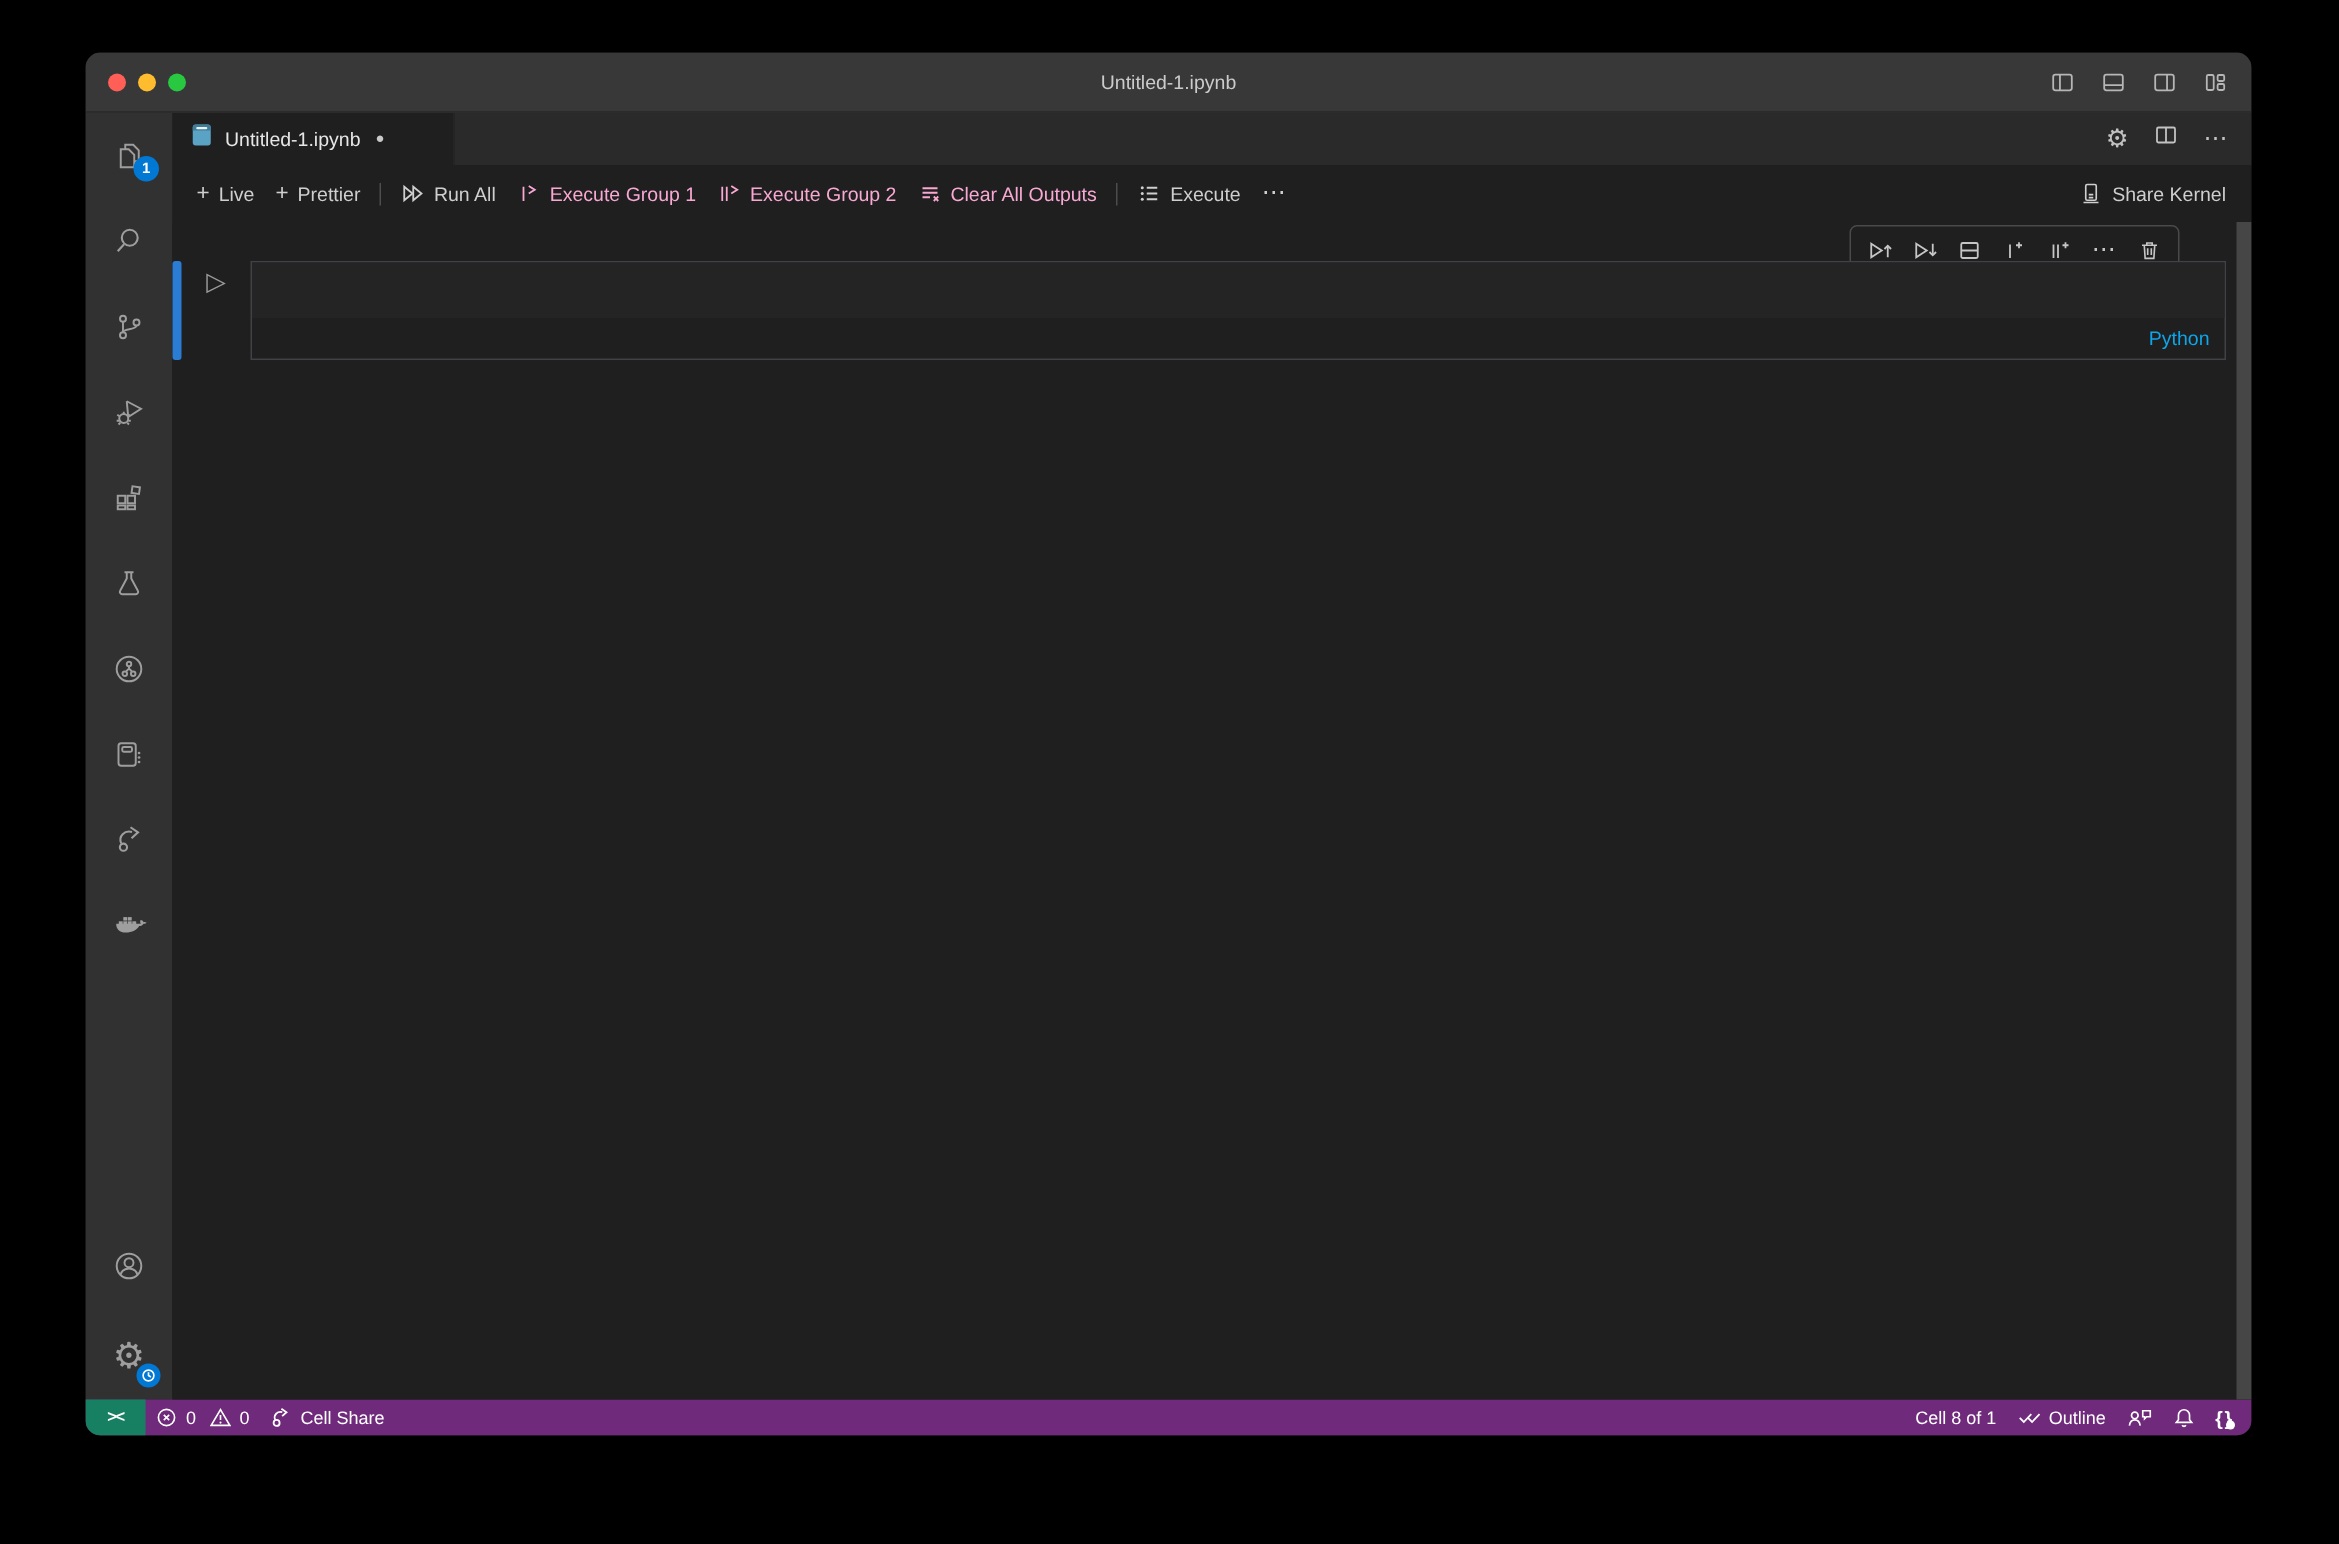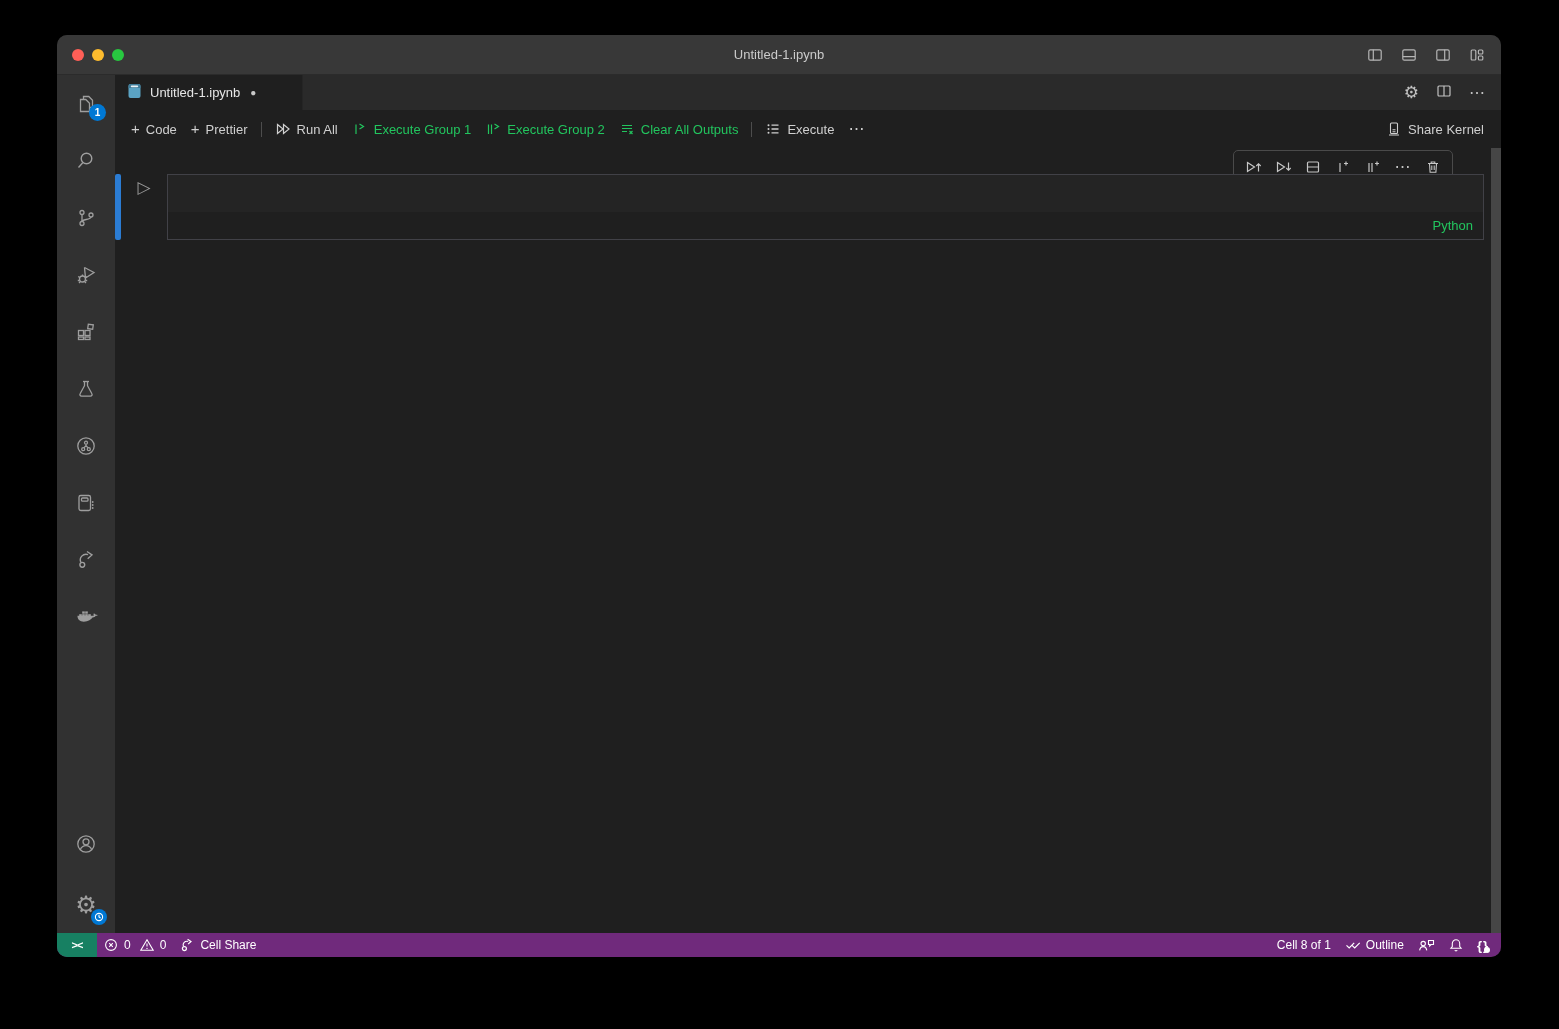--- a/index.html
+++ b/index.html
@@ -30,41 +30,41 @@
   .tabbar { flex:0 0 35px; background:#2a2a2a; display:flex; align-items:stretch; }
   .tab { width:188px; background:#1f1f1f; display:flex; align-items:center; padding:0 10px 0 12px; border-right:1px solid #252525; cursor:pointer; }
   .tab-label { color:#e6e6e6; font-size:13px; margin-left:8px; white-space:nowrap; }
   .tab-dirty { color:#c9c9c9; font-size:10px; margin-left:10px; }
   .tab-actions { margin-left:auto; display:flex; align-items:center; gap:17px; padding-right:15px; color:#c2c2c2; }
   .tab-actions .glyph { font-size:17px; line-height:1; }
   .ellipsis-glyph { font-size:16px; letter-spacing:1px; line-height:1; }
 
   .nbtoolbar { flex:0 0 38px; display:flex; align-items:center; padding:0 10px 0 9px; font-size:13px; }
   .tb-item { display:flex; align-items:center; gap:6px; padding:4px 7px; border-radius:5px; color:#cfcfcf; white-space:nowrap; cursor:pointer; }
-  .tb-item.disabled { color:#22c55e; }
+  .tb-item.disabled { color:#f9a8d4; }
   .tb-item svg { display:block; }
   .tb-plus { font-size:15px; line-height:1; margin-top:-1px; }
   .tb-sep { width:1px; height:15px; background:#4d4d4d; margin:0 6px; }
   .tb-spacer { flex:1; }
 
   
   .nbbody { flex:1; position:relative; background:#1f1f1f; }
   .vscrollbar { position:absolute; top:0; bottom:0; right:0; width:10px; background:#464646; }
 
   .celltoolbar { position:absolute; top:2px; right:48px; height:34px; display:flex; align-items:center; gap:2px; padding:0 5px; background:#1f1f1f; border:1px solid #4a4a4a; border-radius:5px; color:#c6c6c6; }
   .ct-btn { width:28px; height:26px; display:flex; align-items:center; justify-content:center; border-radius:4px; cursor:pointer; }
 
   .cell { position:absolute; left:0; top:26px; right:17px; height:66px; display:flex; }
   .focusbar { width:6px; background:#2b7cd3; border-radius:2px; }
   .cellgutter { width:46px; display:flex; justify-content:center; align-items:flex-start; padding-top:5px; }
   .runbtn { color:#9a9a9a; font-size:17px; line-height:1; cursor:pointer; }
   .cellframe { flex:1; border:1px solid #414147; display:flex; flex-direction:column; background:#1f1f1f; }
   .celleditor { height:37px; background:#242424; cursor:text; }
   .cellstatus { flex:1; display:flex; align-items:center; justify-content:flex-end; padding-right:10px; }
-  .cell-lang { color:#22c55e; font-size:13px; cursor:pointer; }
+  .cell-lang { color:#0ea5e9; font-size:13px; cursor:pointer; }
 
   
   .statusbar { flex:0 0 24px; background:#702a7c; display:flex; align-items:center; color:#ffffff; font-size:12px; }
   .sb-remote { align-self:stretch; width:40px; background:#178062; display:flex; align-items:center; justify-content:center; font-size:11px; font-weight:bold; letter-spacing:-1px; cursor:pointer; }
   .sb-item { display:flex; align-items:center; gap:5px; padding:0 7px; height:100%; cursor:pointer; white-space:nowrap; }
   .sb-item.plain { cursor:default; }
   .sb-item svg { display:block; }
   .sb-spacer { flex:1; }
   .sb-num { margin-left:1px; }
   .braces-wrap { position:relative; font-size:13px; font-weight:bold; letter-spacing:1px; }
@@ -235,21 +235,21 @@
                 <line x1="8" y1="3" x2="8" y2="13"></line>
               </svg>
           </span>
           <span class="ellipsis-glyph">⋯</span>
         </div>
       </div>
 
       <div class="nbtoolbar">
         <div class="tb-item">
           <span class="tb-plus">+</span>
-          <span>Code</span>
+          <span>Live</span>
         </div>
         <div class="tb-item">
           <span class="tb-plus">+</span>
           <span>Prettier</span>
         </div>
         <div class="tb-sep"></div>
         <div class="tb-item">
           <span>
             <svg width="16" height="16" viewBox="0 0 16 16" fill="none" stroke="currentColor" stroke-width="1.2">
                 <path d="M2.5 3.5 L8 8 L2.5 12.5 Z"></path>

